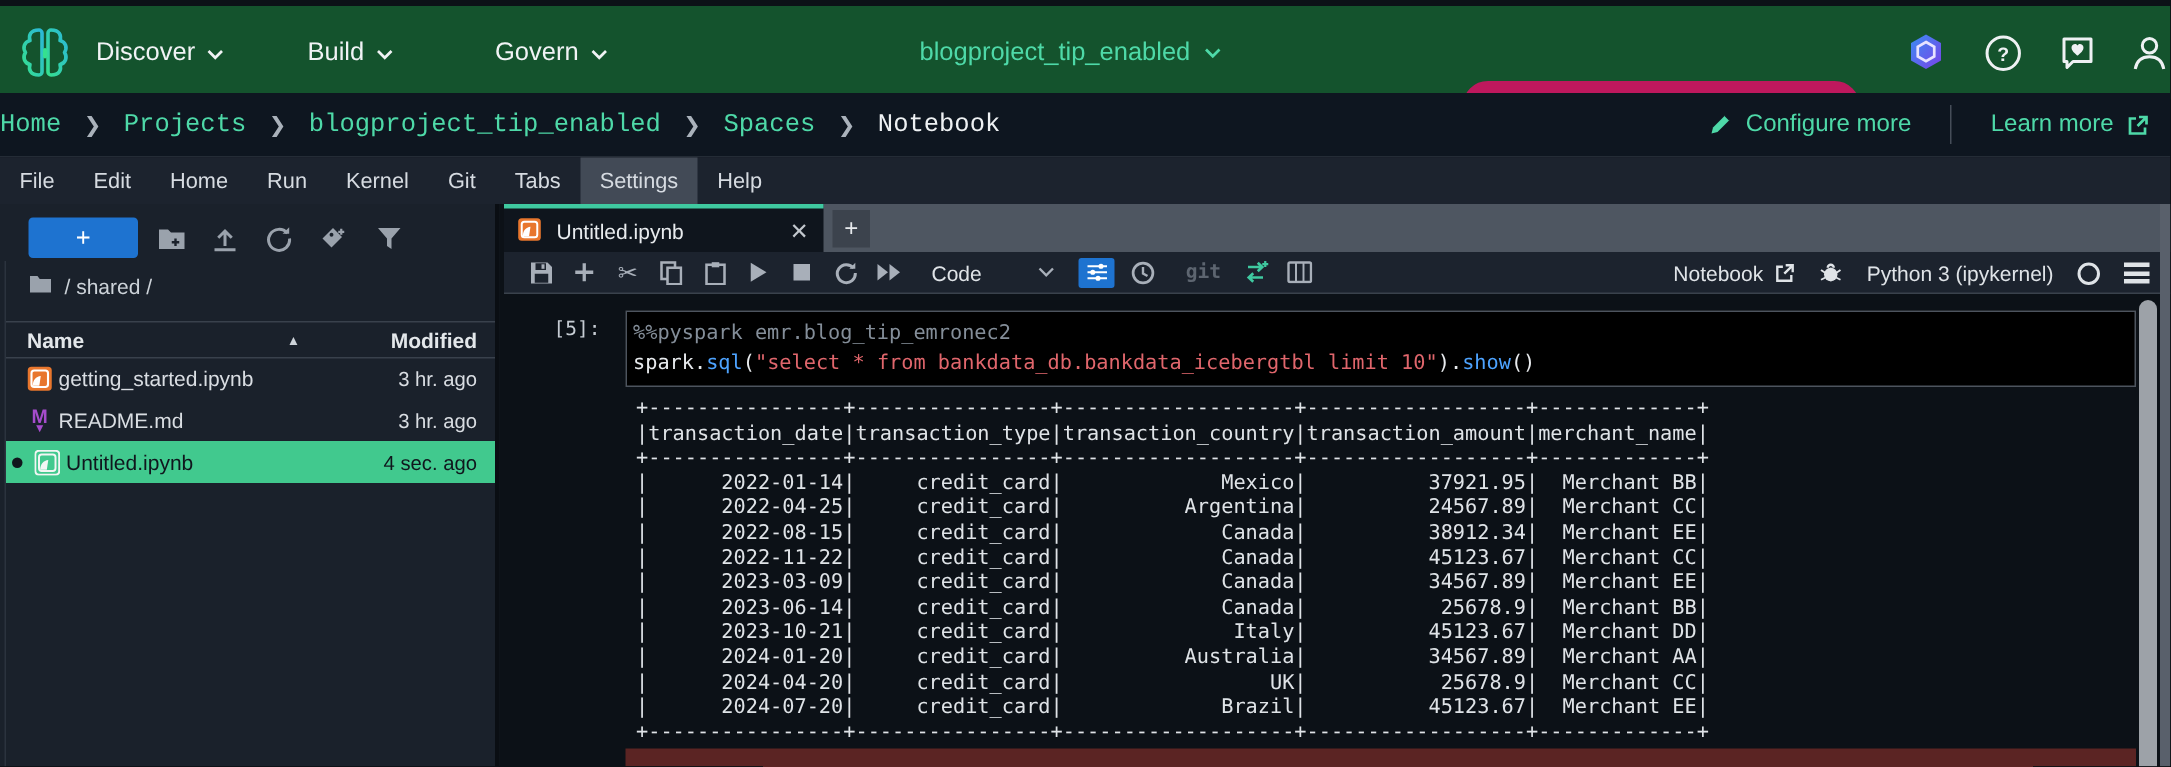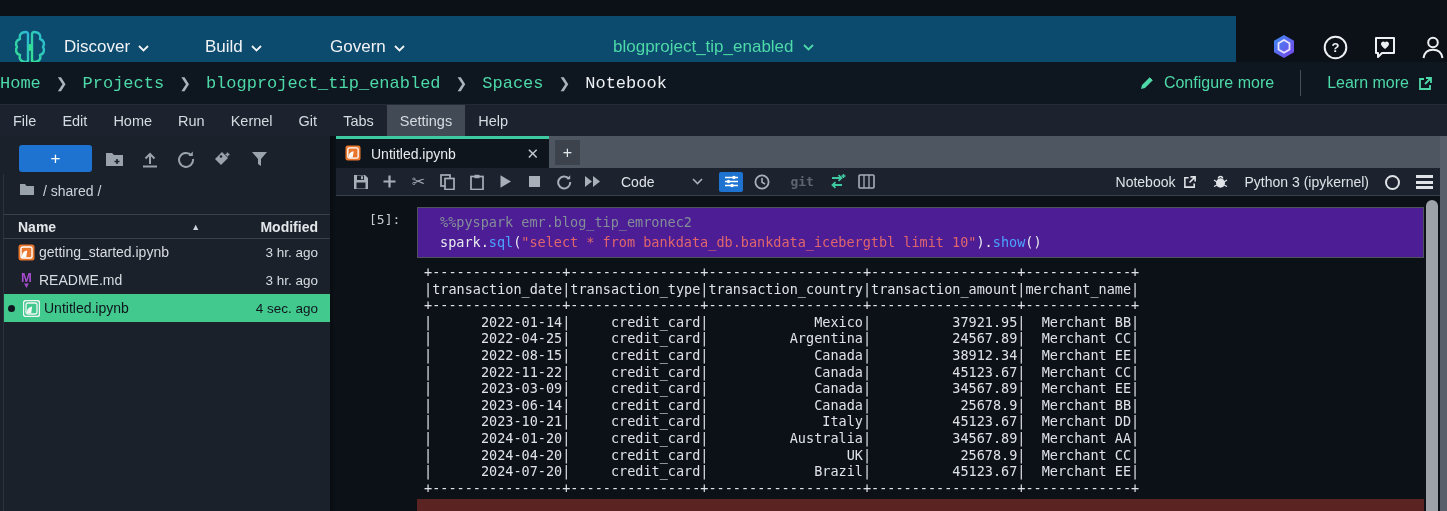--- a/index.html
+++ b/index.html
@@ -1,21 +1,21 @@
 <!DOCTYPE html>
 <html><head>
 <meta charset="utf-8">
 <style>
   * { margin:0; padding:0; box-sizing:border-box; }
   body { font-family:"Liberation Sans", sans-serif; background:#0c1117; }
   #app { position:relative; width:1447px; height:511px; overflow:hidden; background:#0c1117; }
   svg { display:block; }
 
   
-  .topnav { position:absolute; left:0; top:16px; width:1236px; height:62px; background:#0c4a6e; }
+  .topnav { position:absolute; left:0; top:4px; width:1447px; height:62px; background:#14532d; }
   .logo { position:absolute; left:10px; top:11px; }
   .nav-menu { position:absolute; top:0; height:62px; display:flex; align-items:center; gap:8px;
               color:#f1f3f5; font-size:17px; cursor:pointer; }
   .nav-menu .chev { color:#f1f3f5; margin-top:2px; }
   .project-sel { position:absolute; left:613px; top:0; height:62px; display:flex; align-items:center; gap:9px;
                  color:#4ed9a8; font-size:17px; cursor:pointer; }
   .searchbox { position:absolute; left:975px; top:14px; width:265px; height:34px; border:8px solid #be185d;
                border-radius:17px; display:flex; align-items:flex-end; padding:0 12px; gap:8px; color:#c3cad2;margin-top:36px; }
   .searchbox input { flex:1; background:transparent; border:none; outline:none; color:#c3cad2; font-size:15px;
                      font-family:"Liberation Sans",sans-serif; }
@@ -92,22 +92,22 @@
   .kernel-area { position:absolute; right:14px; top:32px; height:28px; display:flex; align-items:center;
                  gap:16px; color:#dfe3e7; font-size:14px; }
   .kernel-link { display:flex; align-items:center; gap:8px; cursor:pointer; }
   .kstatus { width:15px; height:15px; border:2px solid #dfe3e7; border-radius:50%; }
   .hamb { display:flex; flex-direction:column; gap:2.5px; cursor:pointer; }
   .hamb i { width:17px; height:3px; background:#dfe3e7; }
 
   .content { position:absolute; left:0; top:60px; width:100%; height:315px; background:#0c1117; }
   .prompt { position:absolute; left:33px; top:16px; font-family:"DejaVu Sans Mono",monospace;
             font-size:13px; color:#c6ccd3; }
-  .cellbox { position:absolute; left:81px; top:11px; width:1007px; height:51px; background:#4c1d95;
-             border:1px solid #4d545e; padding:4px 22px; cursor:text; }
+  .cellbox { position:absolute; left:81px; top:11px; width:1007px; height:51px; background:#000000;
+             border:1px solid #4d545e; padding:4px 4px; cursor:text; }
   .codeline { font-family:"DejaVu Sans Mono",monospace; font-size:13.5px; line-height:20px;
               white-space:pre; color:#e8ebee; }
   .tok-magic { color:#848e99; }
   .tok-fn { color:#4da3ff; }
   .tok-str { color:#e0666c; }
   .output { position:absolute; left:88px; top:68px; font-family:"DejaVu Sans Mono",monospace;
             font-size:13.5px; line-height:16.6px; color:#dfe3e7; white-space:pre; }
   .errbar { position:absolute; left:81px; top:303px; width:1007px; height:12px; background:#5b2423; }
   .vthumb { position:absolute; right:9px; top:64px; bottom:0; width:12px; background:#9da2a8;
             border-radius:6px 6px 0 0; cursor:grab; }

